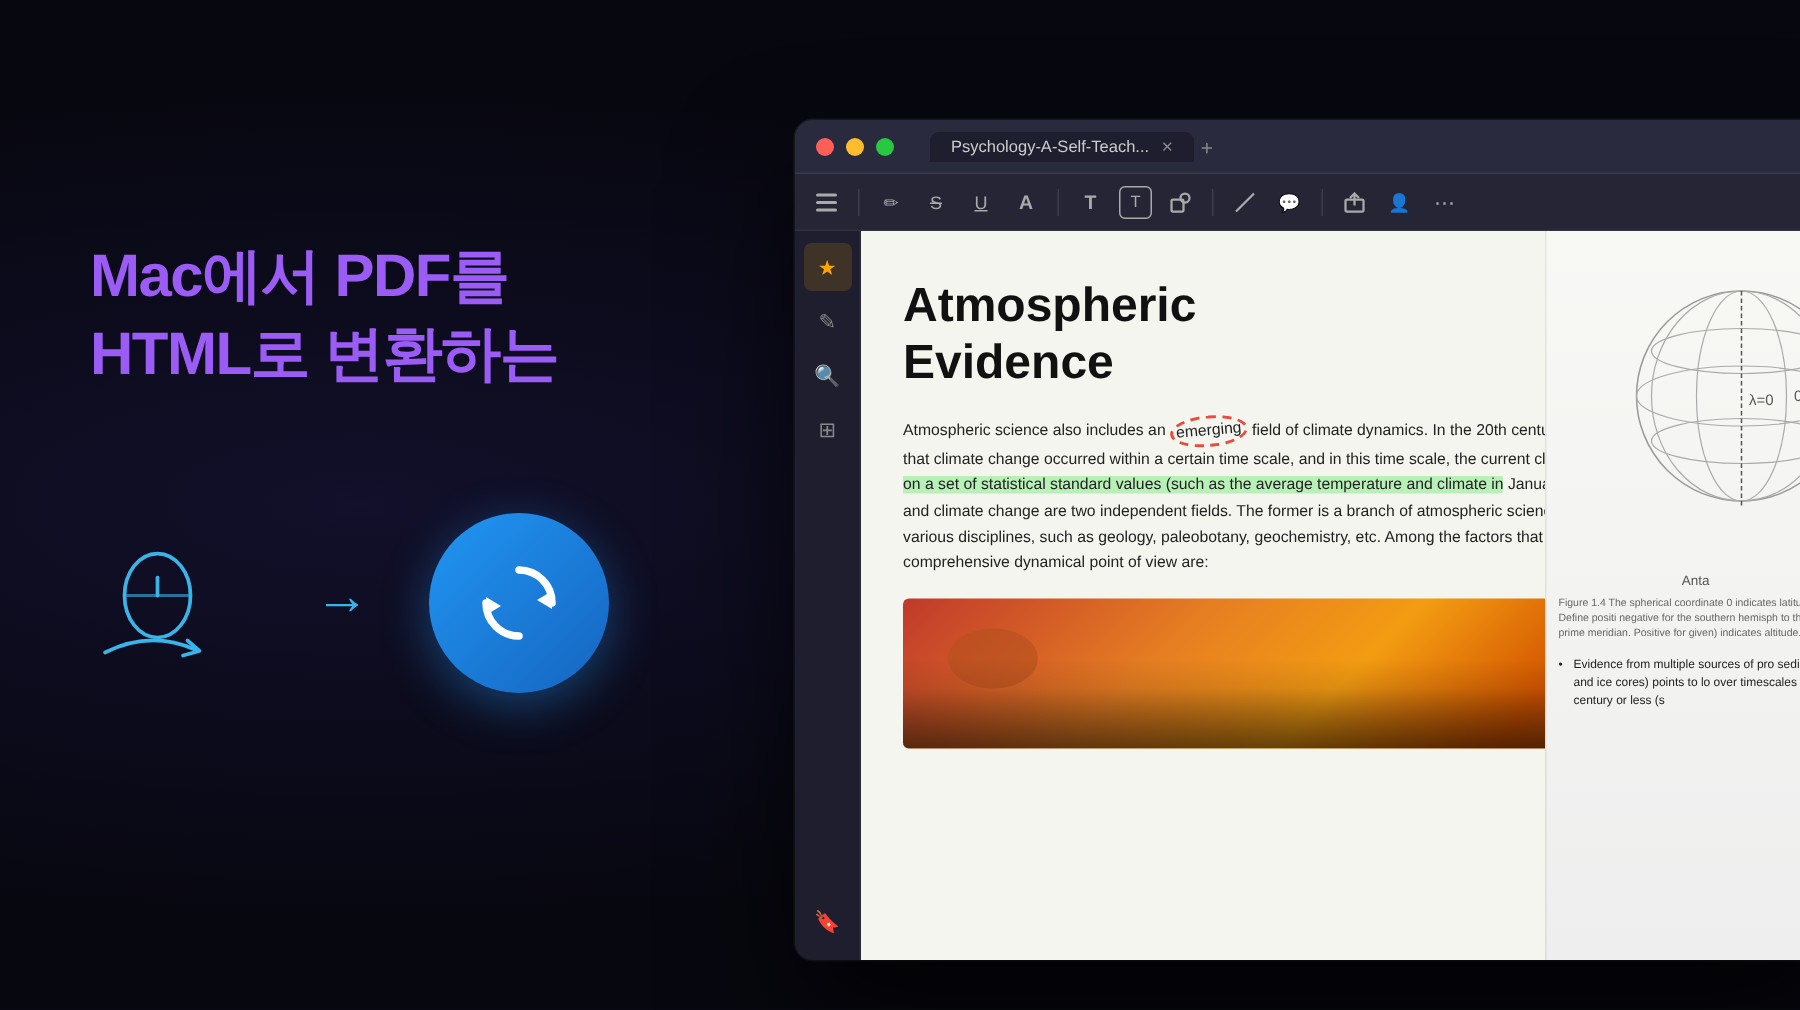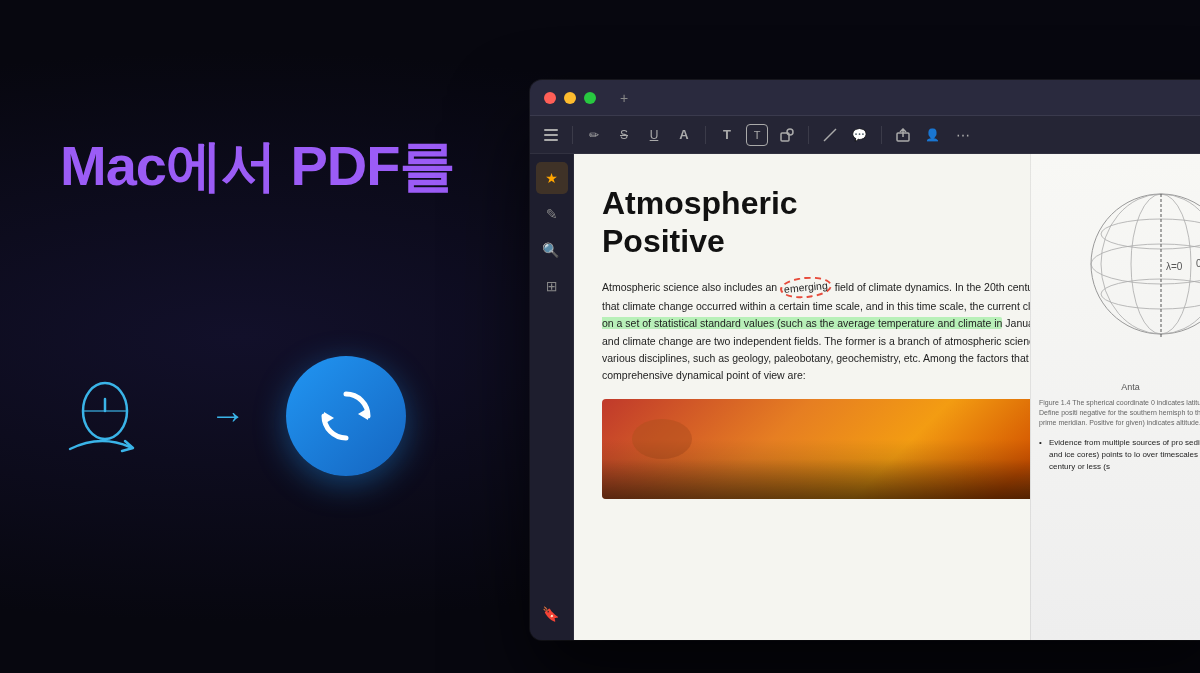--- a/index.html
+++ b/index.html
@@ -22,26 +22,27 @@
 
     
     .left-panel {
       position: absolute;
       left: 60px;
       top: 130px;
       width: 480px;
     }
 
     .korean-title {
-      font-size: 56px;
+      font-size: 40px;
       font-weight: 700;
       line-height: 1.3;
       color: #9b5cf6;
       letter-spacing: -1px;
       margin-bottom: 80px;
+      margin-top: 28px;
     }
 
     
     .icon-area {
       display: flex;
       align-items: center;
       gap: 40px;
       margin-top: 20px;
     }
 
@@ -333,21 +334,21 @@
 
   </style>
 </head>
 <body>
 
 <div class="bg"></div>
 
 <div class="left-panel">
   <div class="korean-title">
     <span>Mac에서 PDF를</span><br>
-    <br>
+    <span>HTML로 변환하는</span><br>
   </div>
 
   <div class="icon-area">
 
     <div class="mouse-sketch">
       <svg width="110" height="90" viewBox="0 0 110 90">
 
         <ellipse cx="45" cy="42" rx="22" ry="28" stroke="#3ab4e8" stroke-width="2.5" fill="none"></ellipse>
 
         <line x1="45" y1="30" x2="45" y2="42" stroke="#3ab4e8" stroke-width="2.5"></line>
@@ -373,20 +374,24 @@
   </div>
 </div>
 
 <div class="mac-window-container">
 
   <div class="mac-titlebar">
     <div class="traffic-light tl-red"></div>
     <div class="traffic-light tl-yellow"></div>
     <div class="traffic-light tl-green"></div>
     <div class="tab-area">
+      <div class="tab-active">
+        <span>Psychology-A-Self-Teach...</span>
+        <span class="tab-close">✕</span>
+      </div>
       <span class="tab-plus">+</span>
     </div>
   </div>
 
   <div class="toolbar">
     <div class="toolbar-icon">
       <svg width="14" height="14" viewBox="0 0 14 14" fill="#aaa">
         <rect x="0" y="1" width="14" height="2" rx="1"></rect>
         <rect x="0" y="6" width="14" height="2" rx="1"></rect>
         <rect x="0" y="11" width="14" height="2" rx="1"></rect>
@@ -432,21 +437,21 @@
       <div class="sidebar-icon">🔍</div>
       <div class="sidebar-icon">⊞</div>
       <div class="sidebar-icon" style="margin-top:auto; margin-bottom:10px;">🔖</div>
     </div>
 
     <div class="pdf-viewer">
 
 
       <div class="pdf-heading">
         <span>Atmospheric</span><br>
-        <span>Positive</span>
+        <span>Evidence</span>
       </div>
 
       <div class="pdf-body-text">
         Atmospheric science also includes an <span class="circle-word">emerging</span> field of climate
         dynamics. In the 20th century, most meteorologists believed that
         climate change occurred within a certain time scale, and in this time
         scale, the current climate <span class="highlight-green">state can be described based on a set of
         statistical standard values (such as the average temperature and
         climate in</span> January). They believe that climatology and climate change
         are two independent fields. The former is a branch of atmospheric

